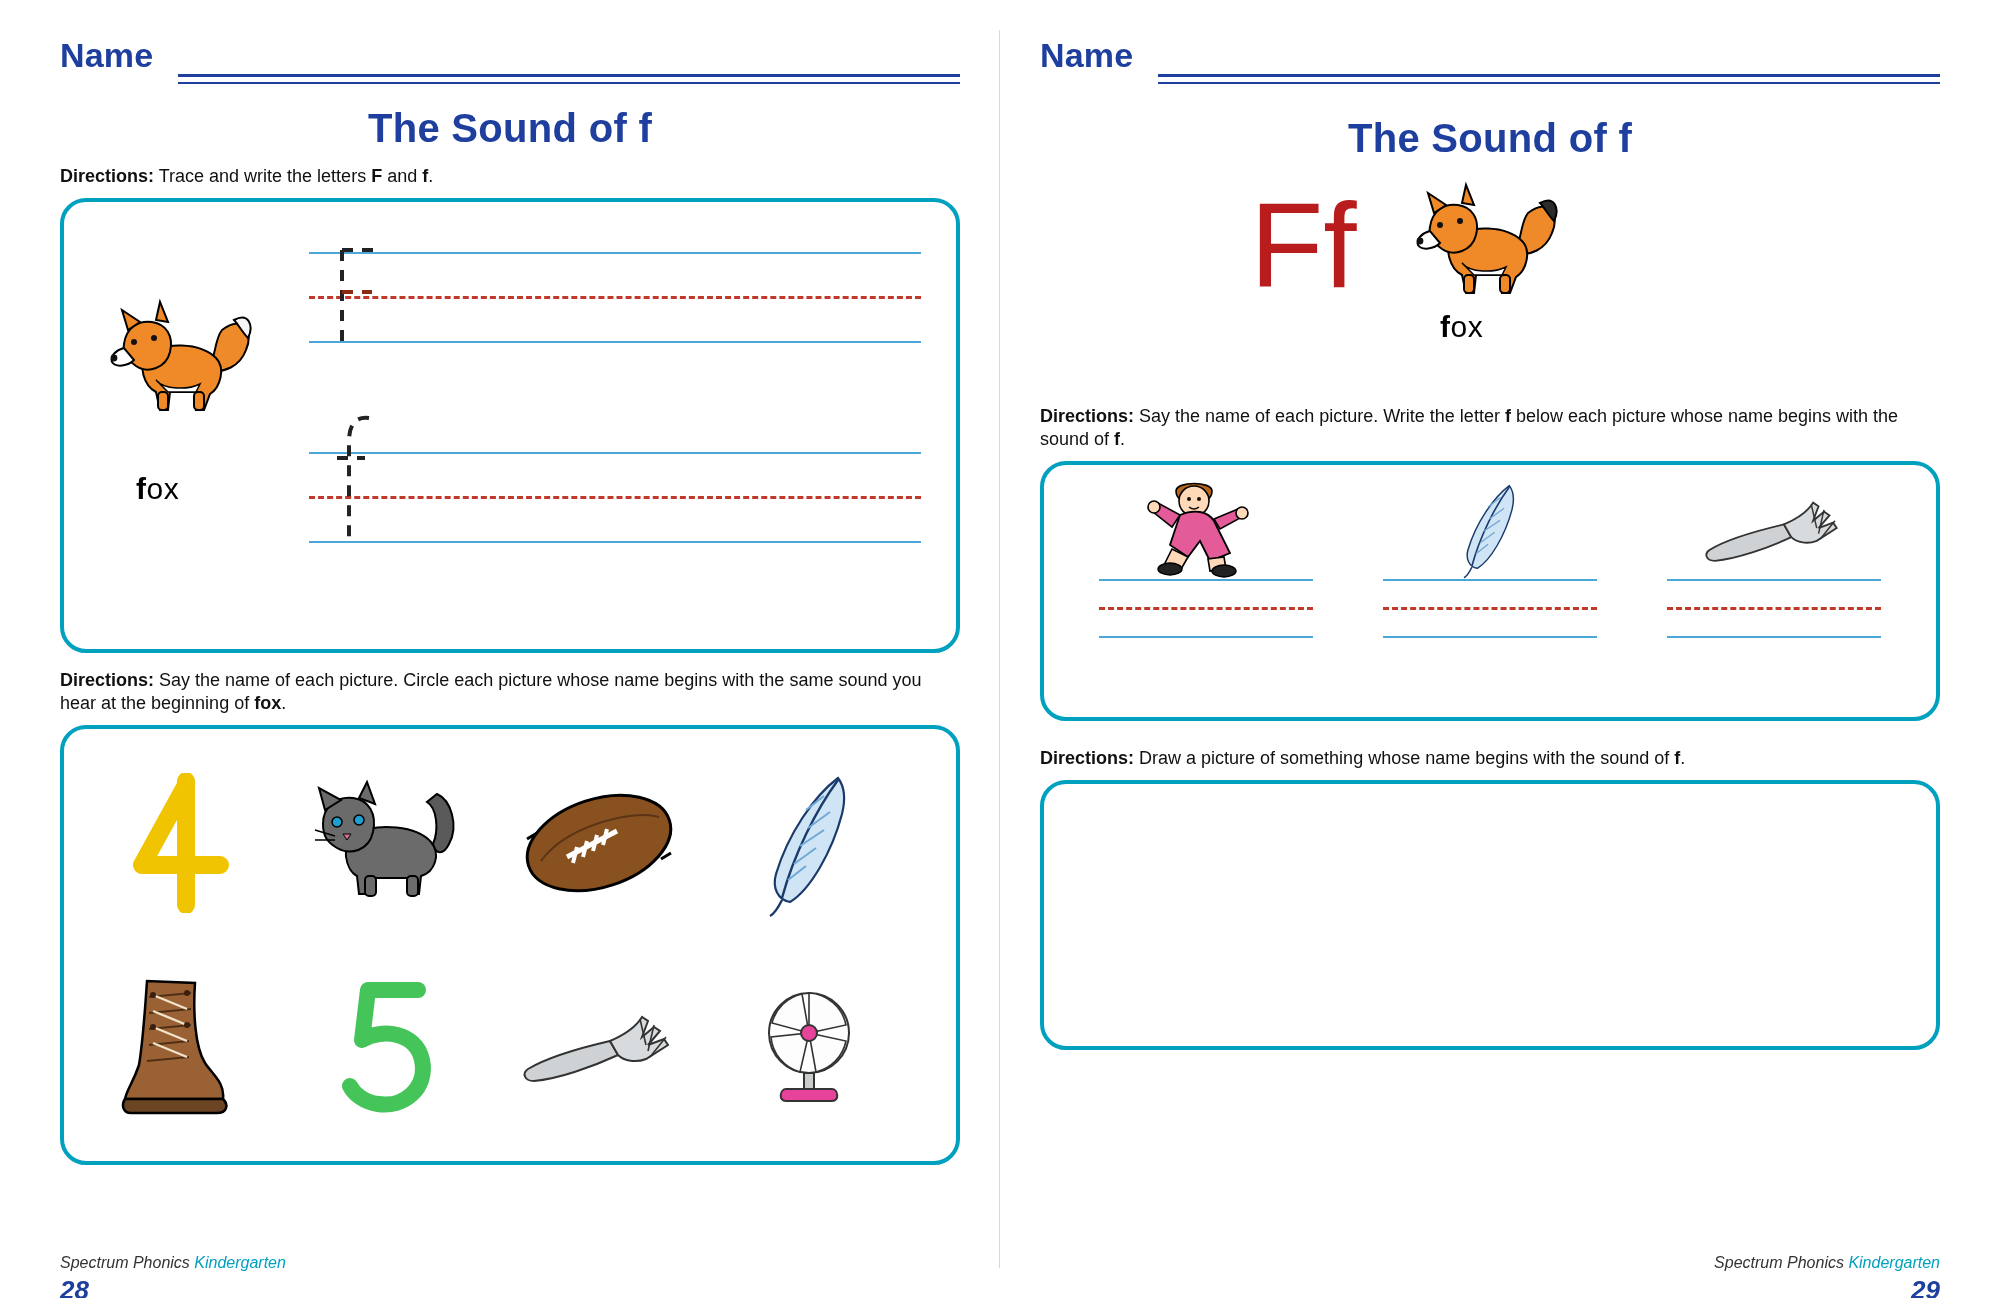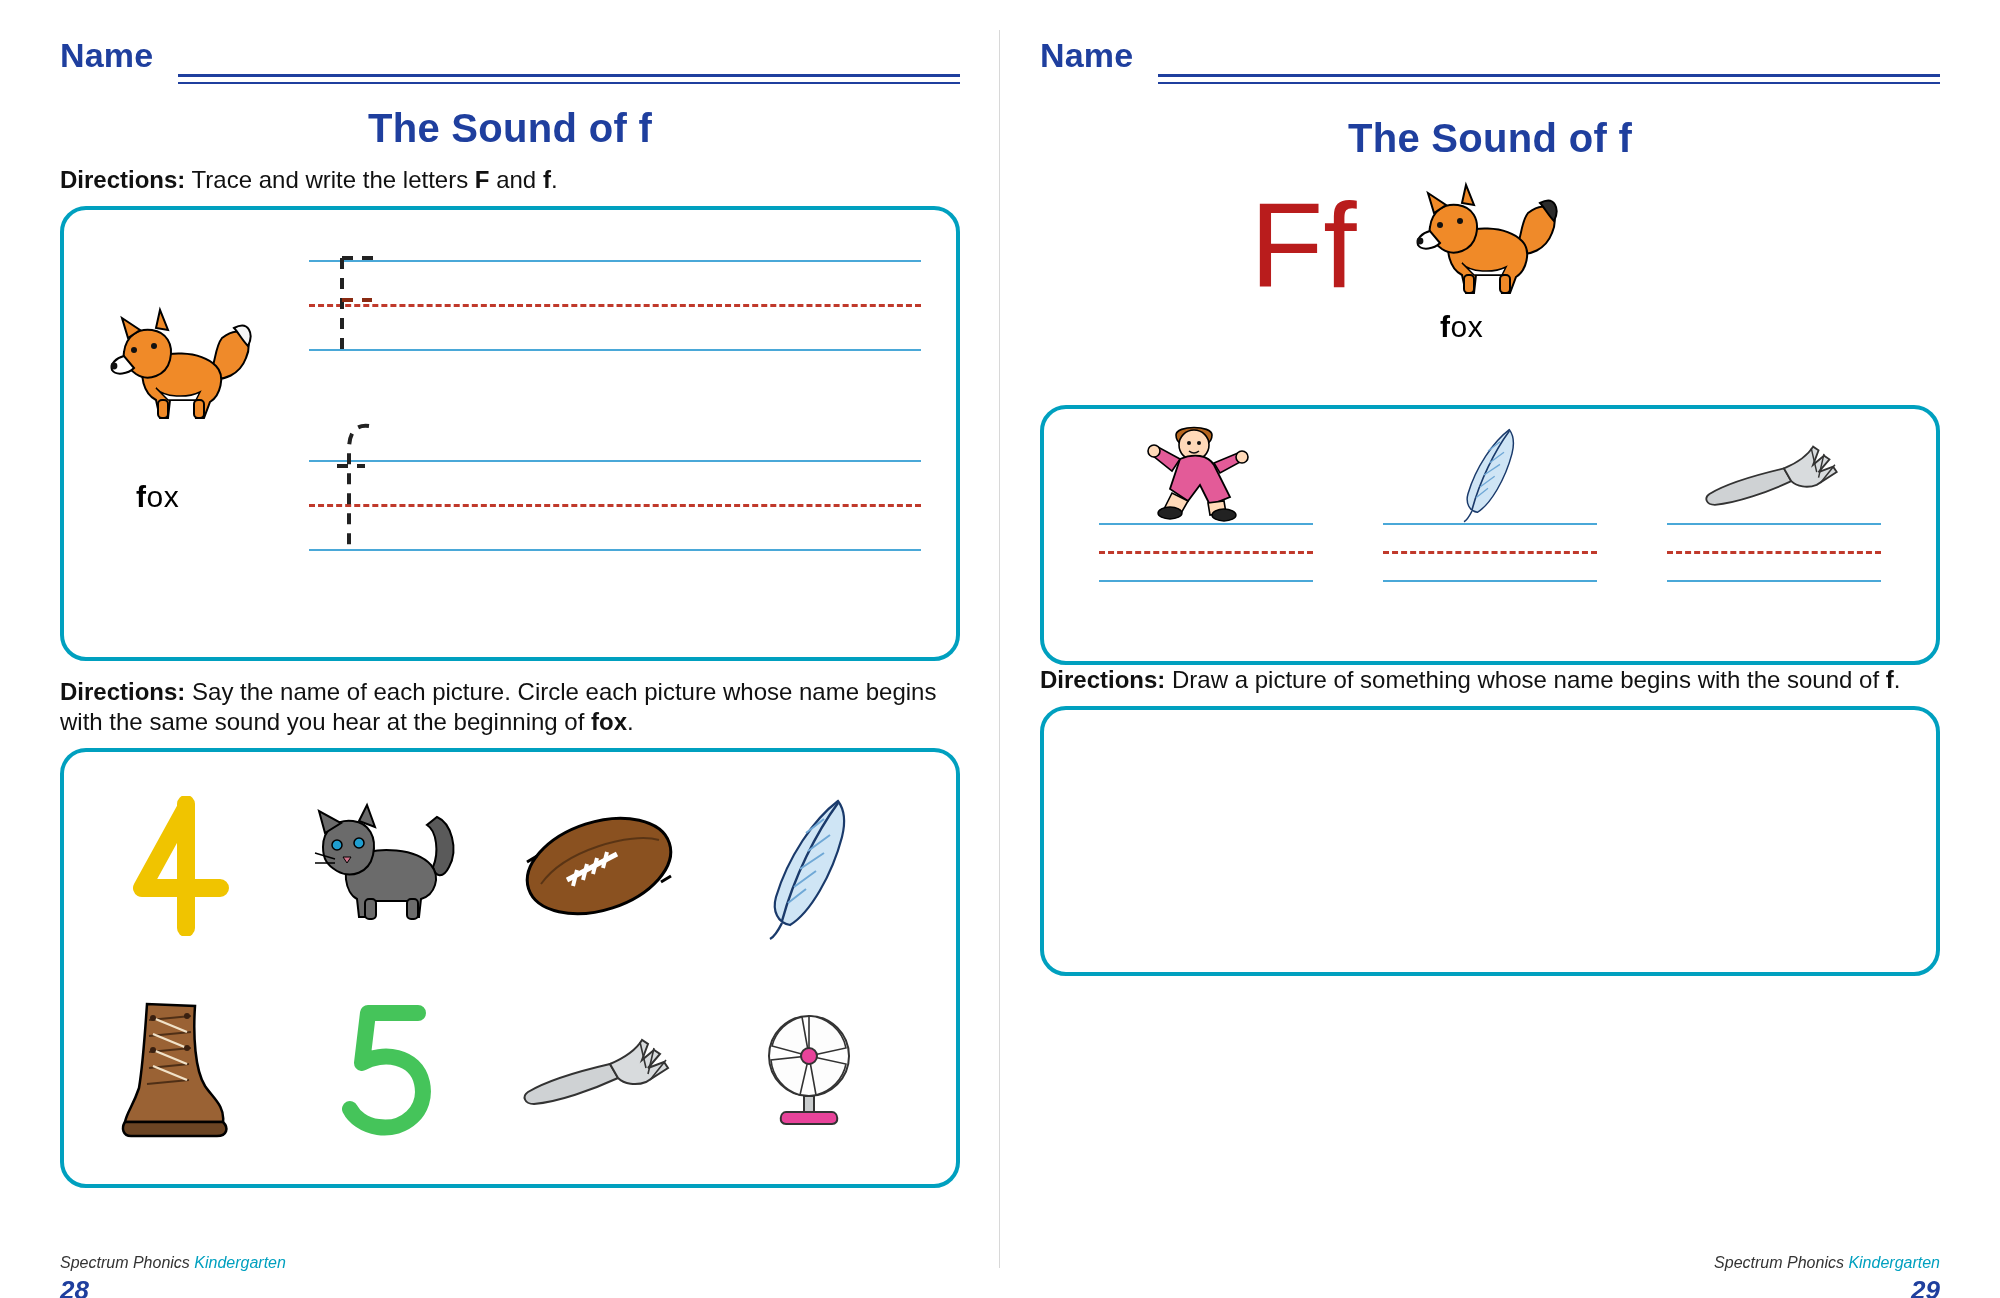--- a/index.html
+++ b/index.html
@@ -33,21 +33,21 @@
 
   
   .title{
     text-align:center;font-size:40px;font-weight:bold;color:#1f3f9e;
     margin:12px 0 14px 0;letter-spacing:.3px;
   }
   .page.right .title{margin-top:22px;}
 
   
   .directions{
-    font-size:24px;color:#111;line-height:1.28;margin:0 0 10px 0;
+    font-size:18px;color:#111;line-height:1.28;margin:0 0 10px 0;
   }
   .directions b{font-weight:bold;}
 
   
   .box{
     border:4px solid #00a0bf;border-radius:26px;background:#fff;
     box-sizing:border-box;position:relative;
   }
   .rule-solid{border-top:2px solid #4aa8d8;height:0;}
   .rule-dashed{border-top:3px dashed #c0392b;height:0;}
@@ -281,20 +281,23 @@
           <rect x="54" y="100" width="10" height="18" rx="4" fill="#f08a28" stroke="#000" stroke-width="2"></rect>
           <rect x="90" y="100" width="10" height="18" rx="4" fill="#f08a28" stroke="#000" stroke-width="2"></rect>
         </svg>
       </div>
 
       <div class="word" style="position:absolute;left:400px;top:135px;">
         <b>f</b><span>ox</span>
       </div>
     </div>
 
+    <div class="directions">
+      <b>Directions:</b><span> Say the name of each picture. Write the letter </span><b>f</b><span> below each picture whose name begins with the sound of </span><b>f</b><span>.</span>
+    </div>
 
     <div class="box" style="height:260px;">
       <div style="display:flex;justify-content:space-around;padding:14px 20px 0 20px;">
 
         <div style="width:250px;">
           <div style="height:100px;display:flex;align-items:center;justify-content:center;">
             <svg width="120" height="100" viewBox="0 0 120 100">
               <path d="M30 12 C30 2 66 2 66 12 C66 20 58 24 48 24 C38 24 30 20 30 12 Z" fill="#b5651d" stroke="#000" stroke-width="1.6"></path>
               <circle cx="48" cy="22" r="15" fill="#ffd9b8" stroke="#000" stroke-width="1.6"></circle>
               <circle cx="43" cy="20" r="2" fill="#111"></circle>
@@ -344,21 +347,21 @@
           </div>
           <div style="padding:0 18px;">
             <div class="rule-solid"></div>
             <div class="rule-dashed" style="margin-top:26px;"></div>
             <div class="rule-solid" style="margin-top:26px;"></div>
           </div>
         </div>
       </div>
     </div>
 
-    <div class="directions" style="">
+    <div class="directions" style="margin-top:26px;">
       <b>Directions:</b><span> Draw a picture of something whose name begins with the sound of </span><b>f</b><span>.</span>
     </div>
 
     <div class="box" style="height:270px;"></div>
 
     <div class="footer">
       <span>Spectrum Phonics </span><span class="k">Kindergarten</span>
       <div class="pageno">29</div>
     </div>
   </div>

